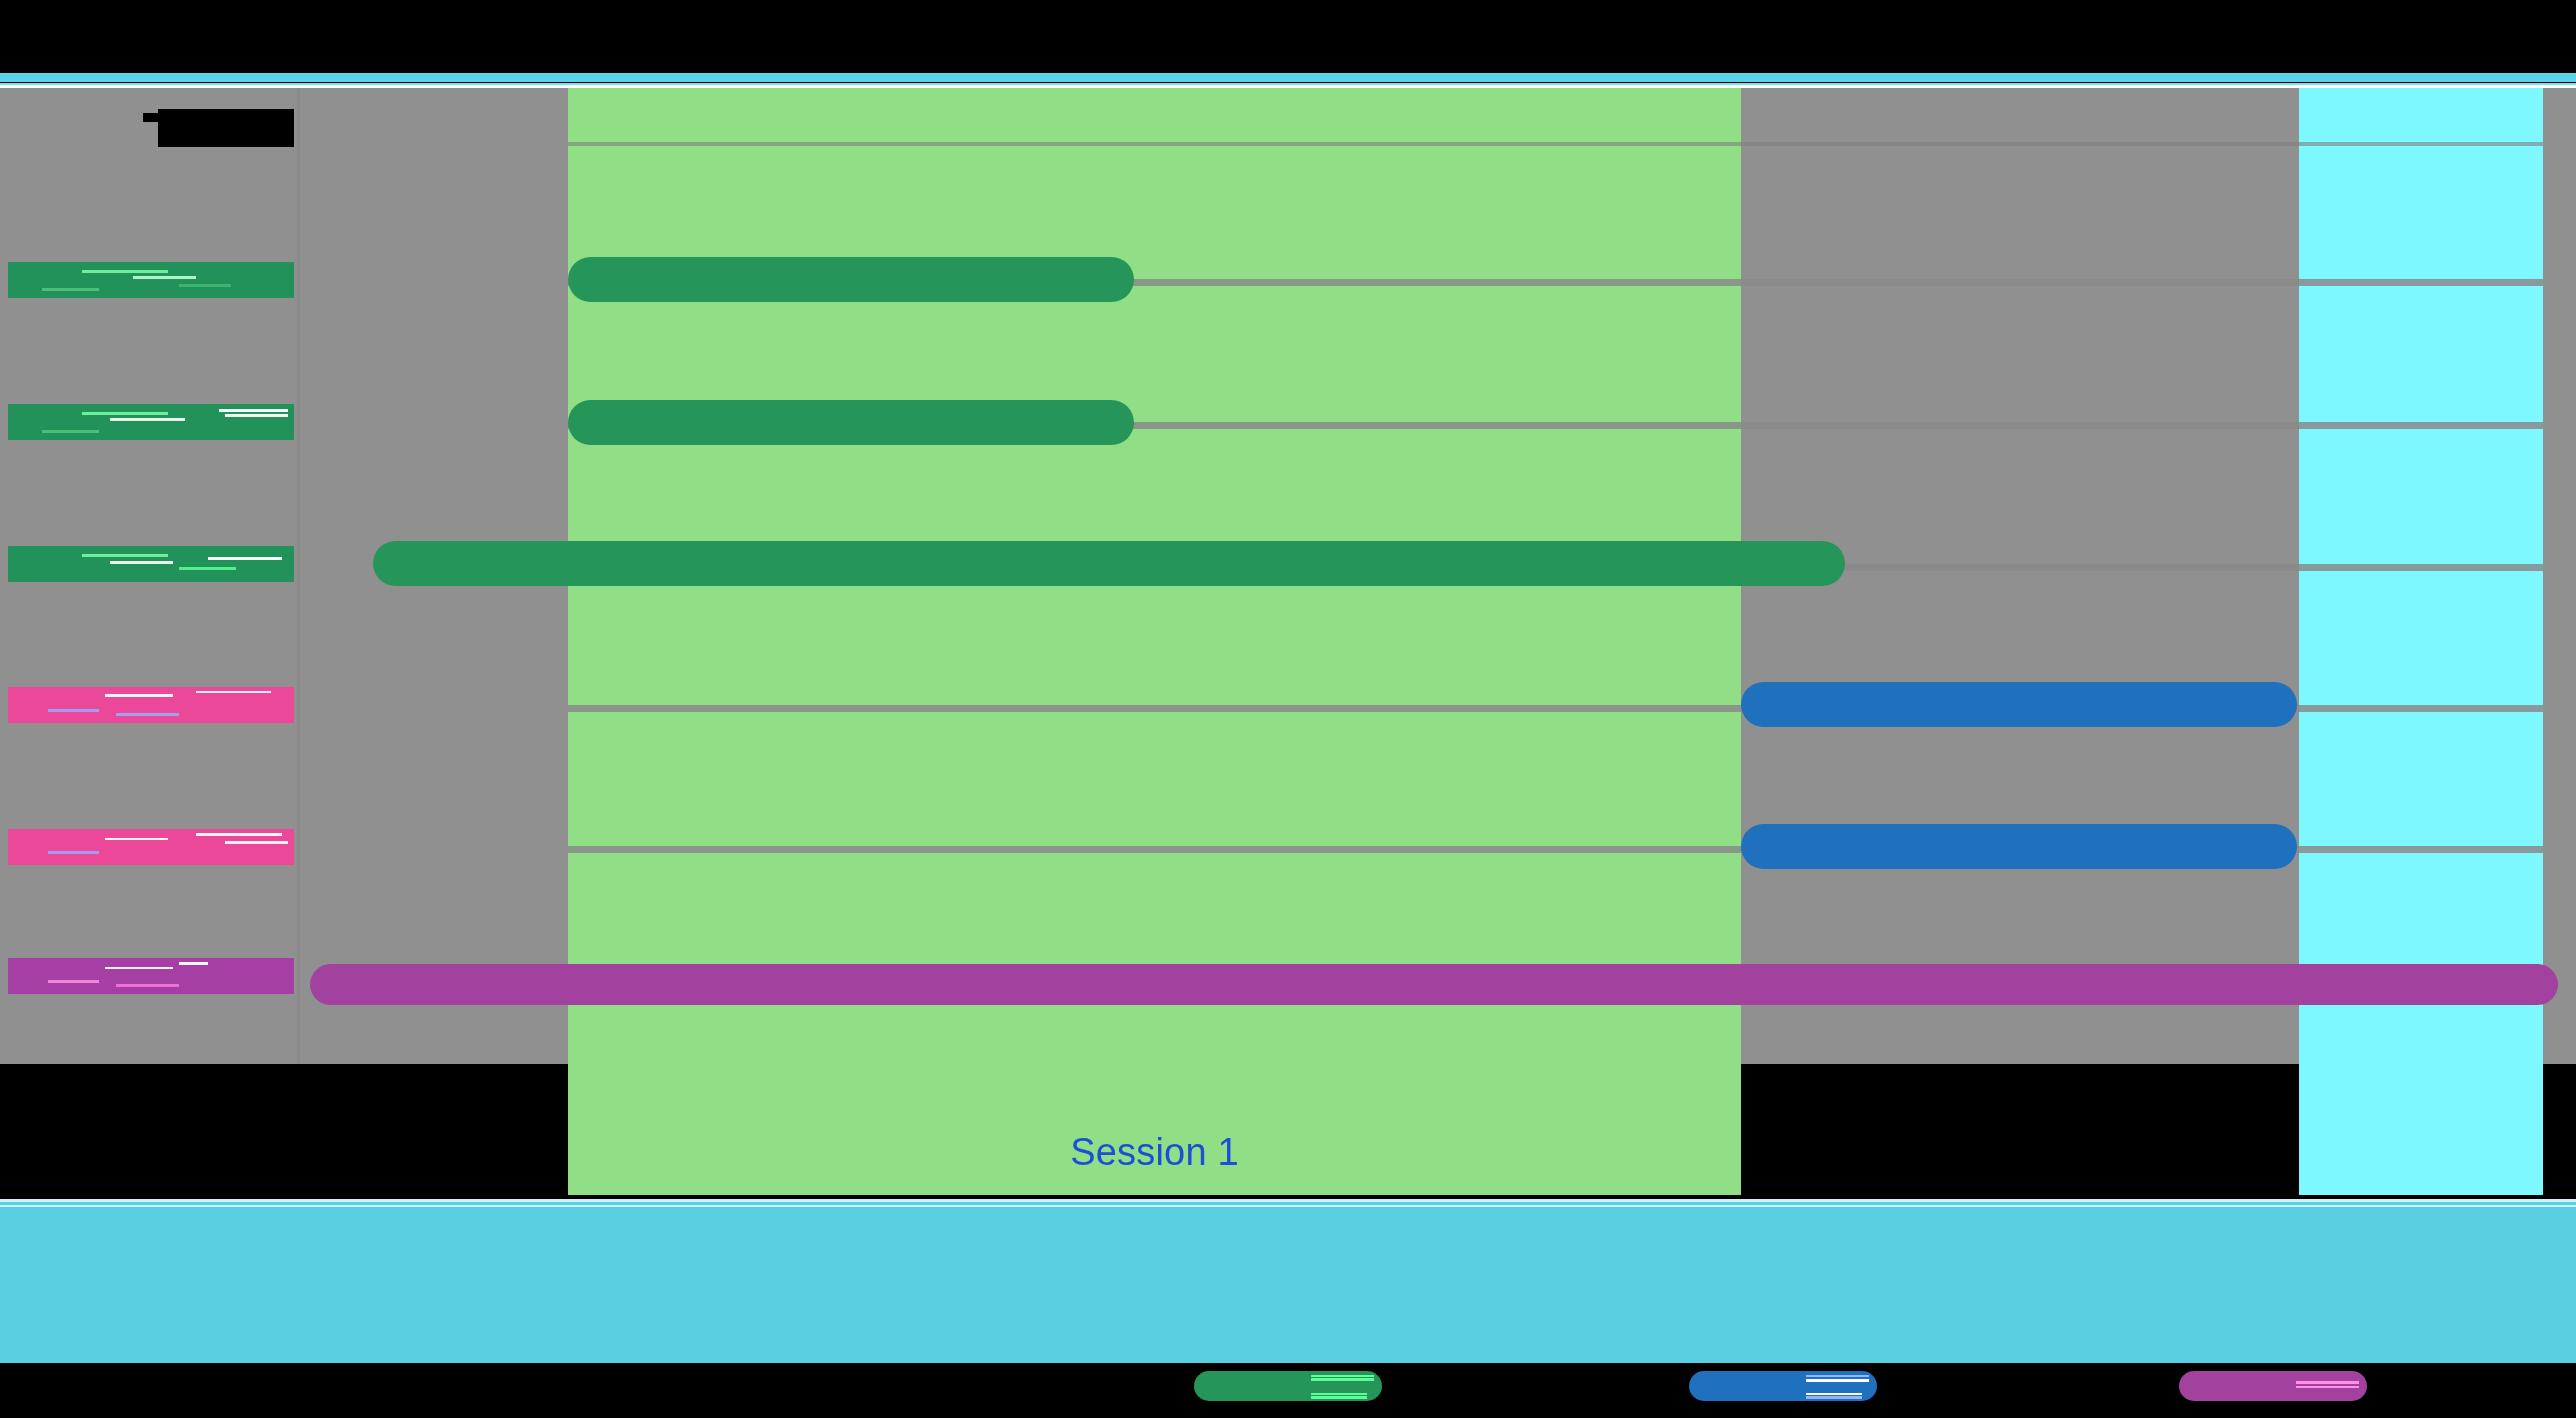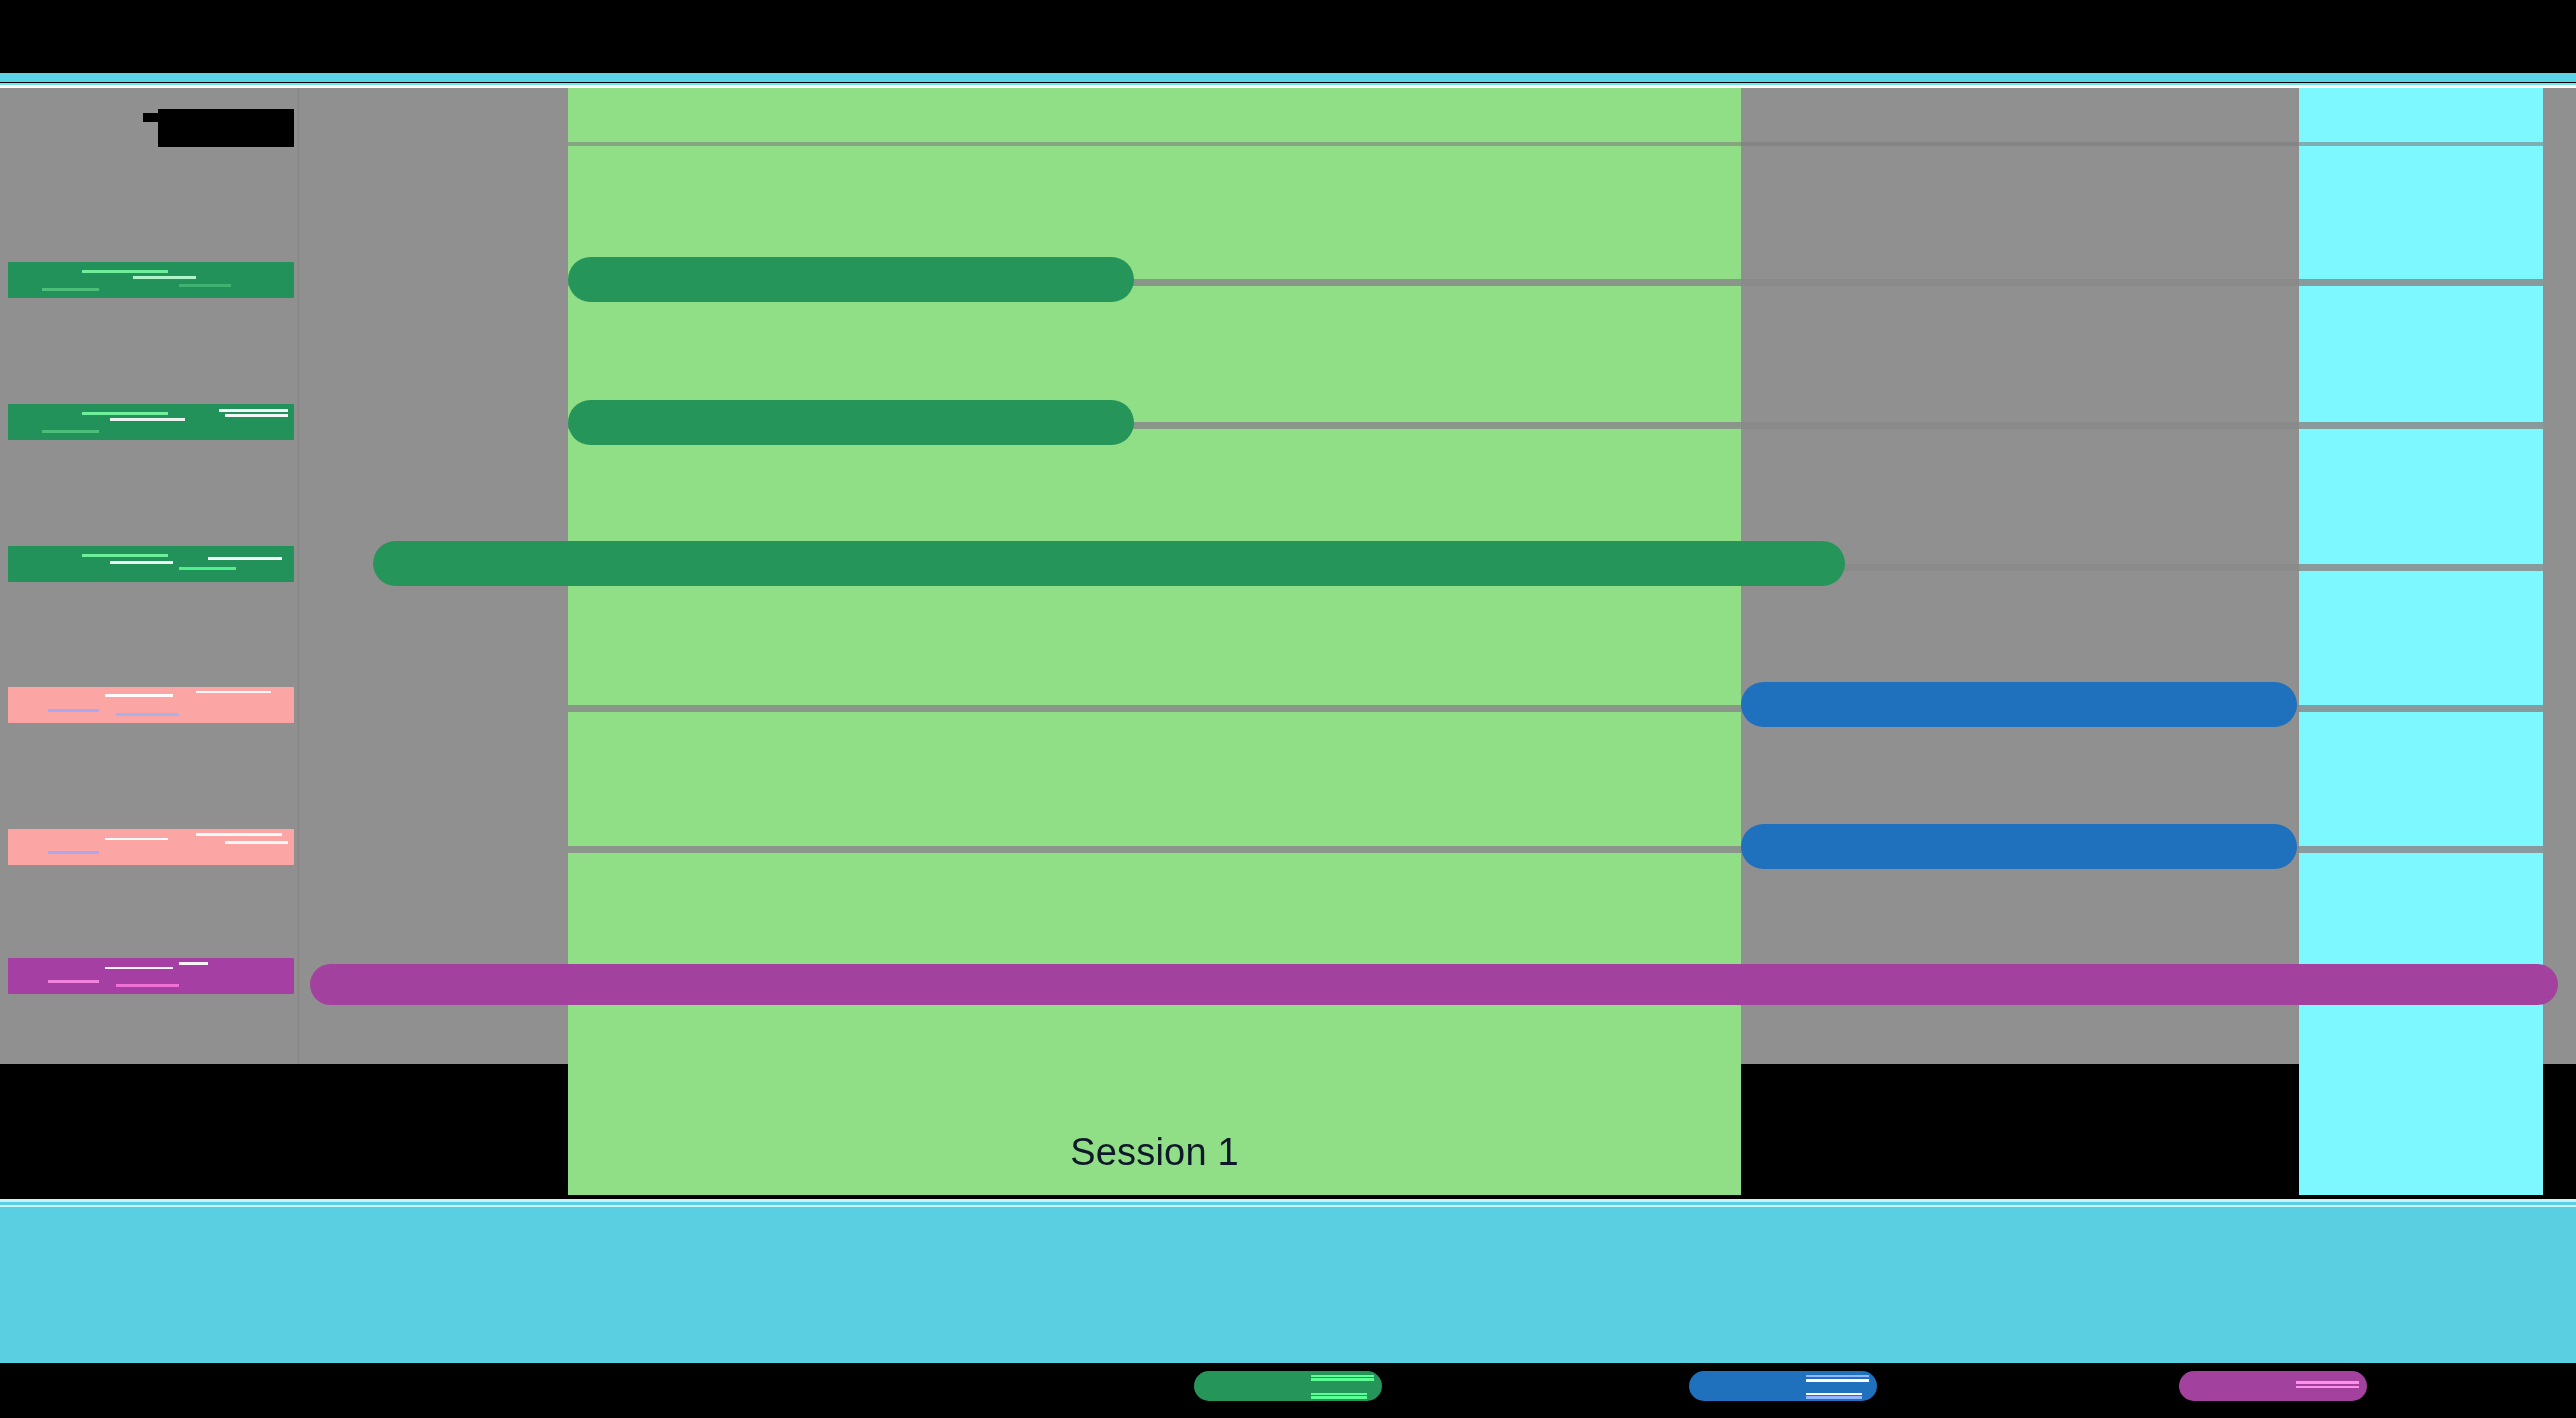--- a/index.html
+++ b/index.html
@@ -21,40 +21,40 @@
     background:#909090;
   }
 
   
   .gutter-split{position:absolute;top:0;width:2.8px;height:976px;background:#8b8b8b;}
 
   
   .band{position:absolute;top:0;height:1107px;}
   .band .band-label{
     position:absolute;left:0;right:0;bottom:20.6px;text-align:center;
-    font-size:38px;color:#0f172a;letter-spacing:0.2px;
+    font-size:38px;color:#1d4ed8;letter-spacing:0.2px;
   }
 
   
   .gridline{position:absolute;height:6.6px;background:#8a8a8a;opacity:.85;}
   .gridline.hair{height:3.8px;background:#7e7e7e;opacity:.6;}
 
   
   .bar{position:absolute;border-radius:22.5px;}
   .bar.green  {background:#26955a;}
   .bar.blue   {background:#1f70bd;}
   .bar.magenta{background:#a3419f;}
 
   
   .rowlabel{
     position:absolute;left:7.5px;overflow:hidden;border-radius:0.9px;
     color:transparent;font-size:28px;line-height:1;user-select:none;
   }
   .rowlabel.green  {background:#23925a;}
-  .rowlabel.blue   {background:#fca5a5;}
+  .rowlabel.blue   {background:#ec4899;}
   .rowlabel.magenta{background:#a53fa4;}
   .rowlabel .n{position:absolute;display:block;}
 
   
   .title-block{position:absolute;background:#000000;}
 
   
   #footer{
     position:absolute;left:0;top:1199px;width:2576px;height:176px;
     background:#5bcfe2;

